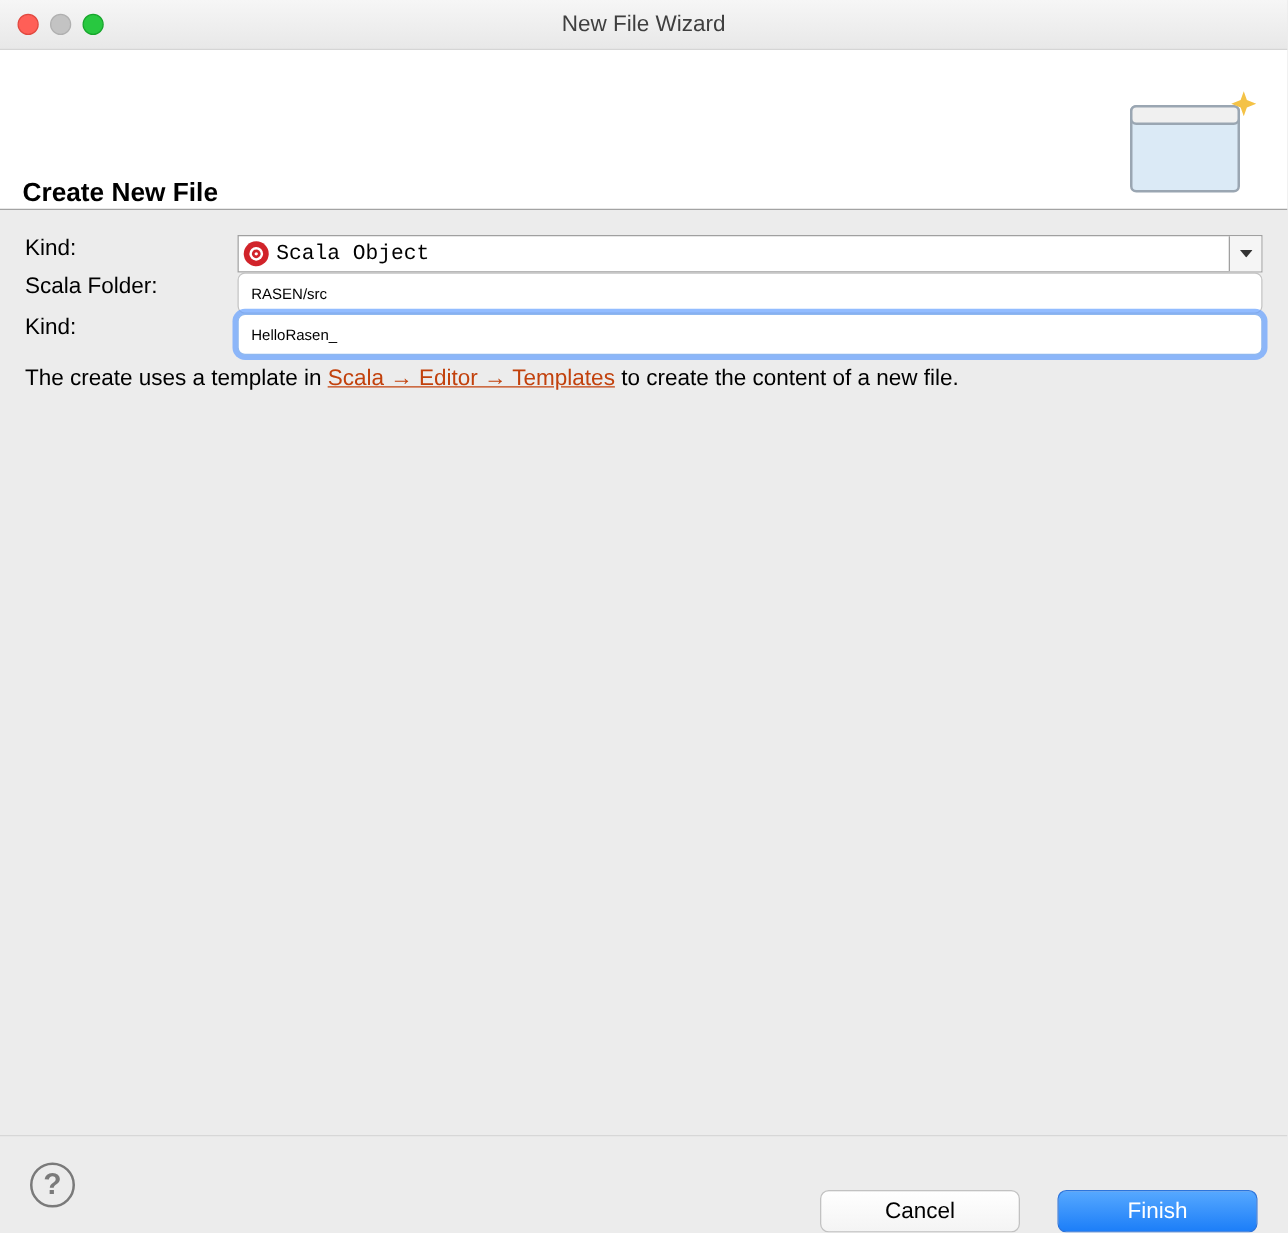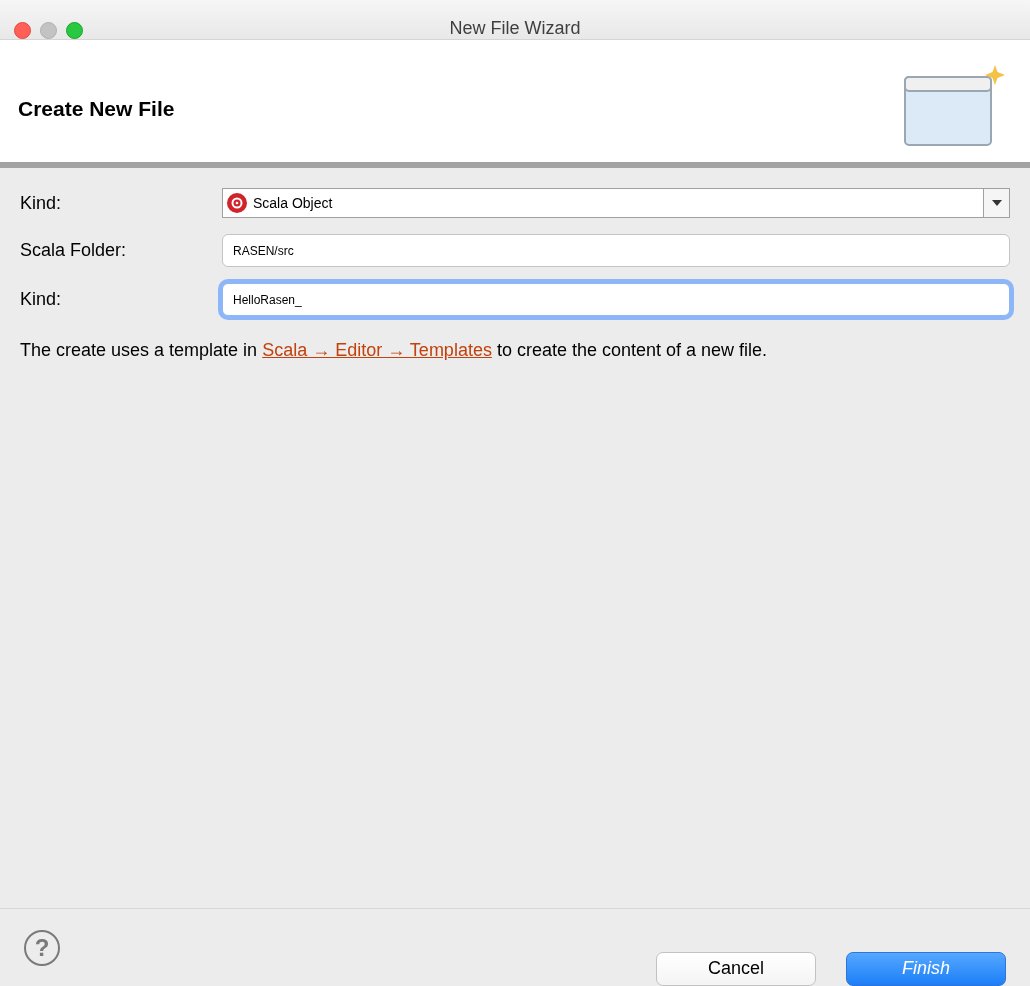--- a/index.html
+++ b/index.html
@@ -12,21 +12,21 @@
   display: flex;
   flex-direction: column;
 }
 
 
 .titlebar {
   height: 40px;
   background: linear-gradient(#f6f6f6, #e8e8e8);
   border-bottom: 1px solid #d5d5d5;
   display: flex;
-  align-items: flex-end;
+  align-items: center;
   position: relative;
 }
 .traffic-lights {
   display: flex;
   gap: 9px;
   padding-left: 14px;
 }
 .traffic-light {
   width: 17px; height: 17px;
   border-radius: 50%;
@@ -40,23 +40,23 @@
   text-align: center;
   font-size: 18px;
   color: #3f3f3f;
   pointer-events: none;
 }
 
 
 .header-banner {
   background: #fff;
   height: 128px;
-  border-bottom: 6px solid #a3a3a3;
-  display: flex;
-  align-items: center;
+  border-bottom: 1px solid #a3a3a3;
+  display: flex;
+  align-items: flex-end;
   justify-content: space-between;
   padding: 16px 18px 0 18px;
 }
 .header-title {
   font-size: 21px;
   font-weight: bold;
 }
 .header-illustration {
   width: 115px;
   height: 100px;
@@ -67,23 +67,21 @@
 .form-area {
   background: #ececec;
   flex: 1;
   padding: 20px 20px 0 20px;
   display: flex;
   flex-direction: column;
   font-size: 18px;
 }
 .form-row {
   display: flex;
-  align-items: center;
-  margin-bottom: 16px;
-  gap: 32px;
+  align-items: flex-start;
 }
 .form-label {
   width: 170px;
   font-size: 18px;
   text-align: left;
 }
 .form-field {
   flex: 1;
 }
 
@@ -97,21 +95,21 @@
 }
 .combo .combo-icon {
   width: 20px; height: 20px;
   margin: 0 6px 0 4px;
   border-radius: 50%;
   background: #d1232a;
   display:flex;align-items:center;justify-content:center;
   position: relative;
 }
 .combo .combo-icon svg { display:block; }
-.combo .combo-value { font-size: 14px; }
+.combo .combo-value { font-size: 17px; font-family: Liberation Mono, monospace; }
 .combo .combo-arrow {
   position: absolute;
   right: 0; top: 0; bottom: 0;
   width: 26px;
   border-left: 1px solid #a0a0a0;
   display:flex;align-items:center;justify-content:center;
   background: #f5f5f5;
 }
 
 .text-input {
@@ -167,21 +165,20 @@
   font-size: 18px;
   border: 1px solid #c2c2c2;
   background: linear-gradient(#ffffff, #f4f4f4);
   cursor: pointer;
   margin-top: 42px;
 }
 .btn.primary {
   background: linear-gradient(#56a8ff, #1c7ef8);
   border-color: #2d74db;
   color: #fff;
-  font-style: italic;
 }
 </style>
 </head>
 <body>
 
 <div class="titlebar">
   <div class="traffic-lights">
     <div class="traffic-light tl-red"></div>
     <div class="traffic-light tl-yellow"></div>
     <div class="traffic-light tl-green"></div>

